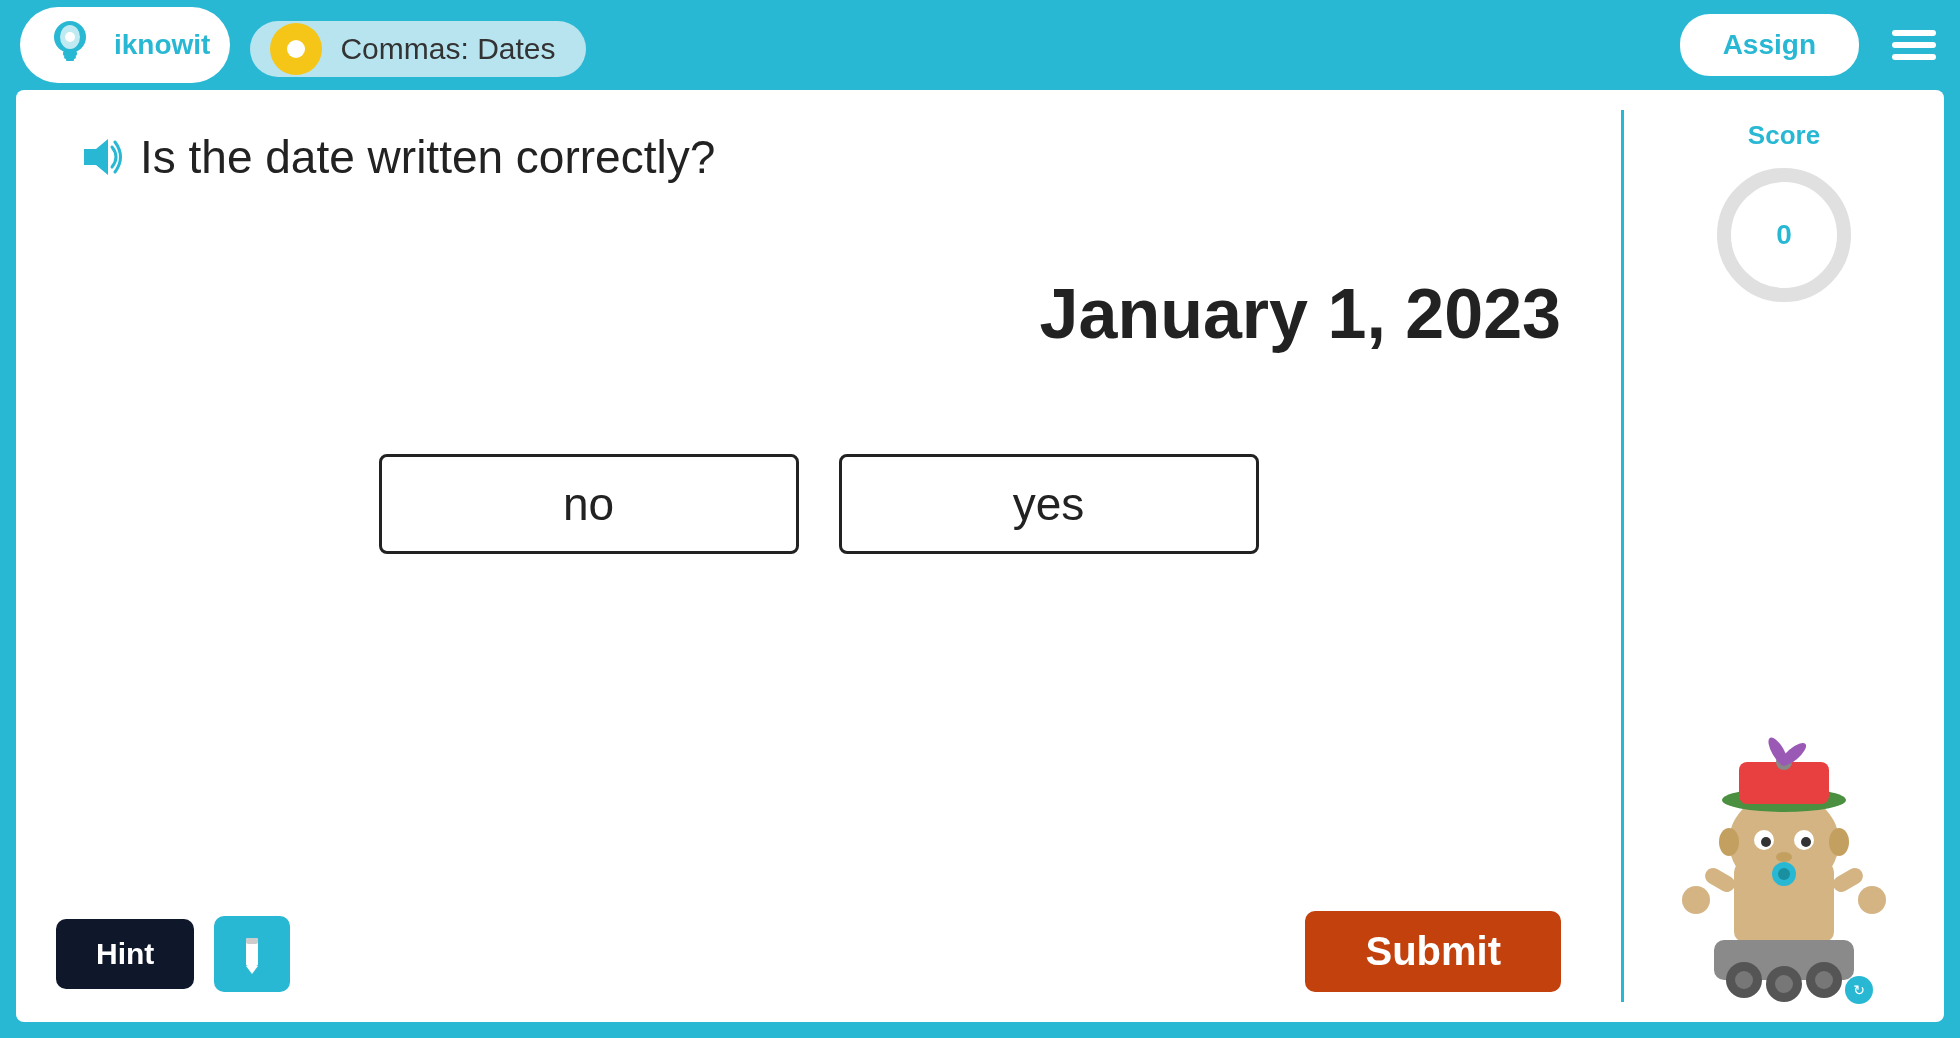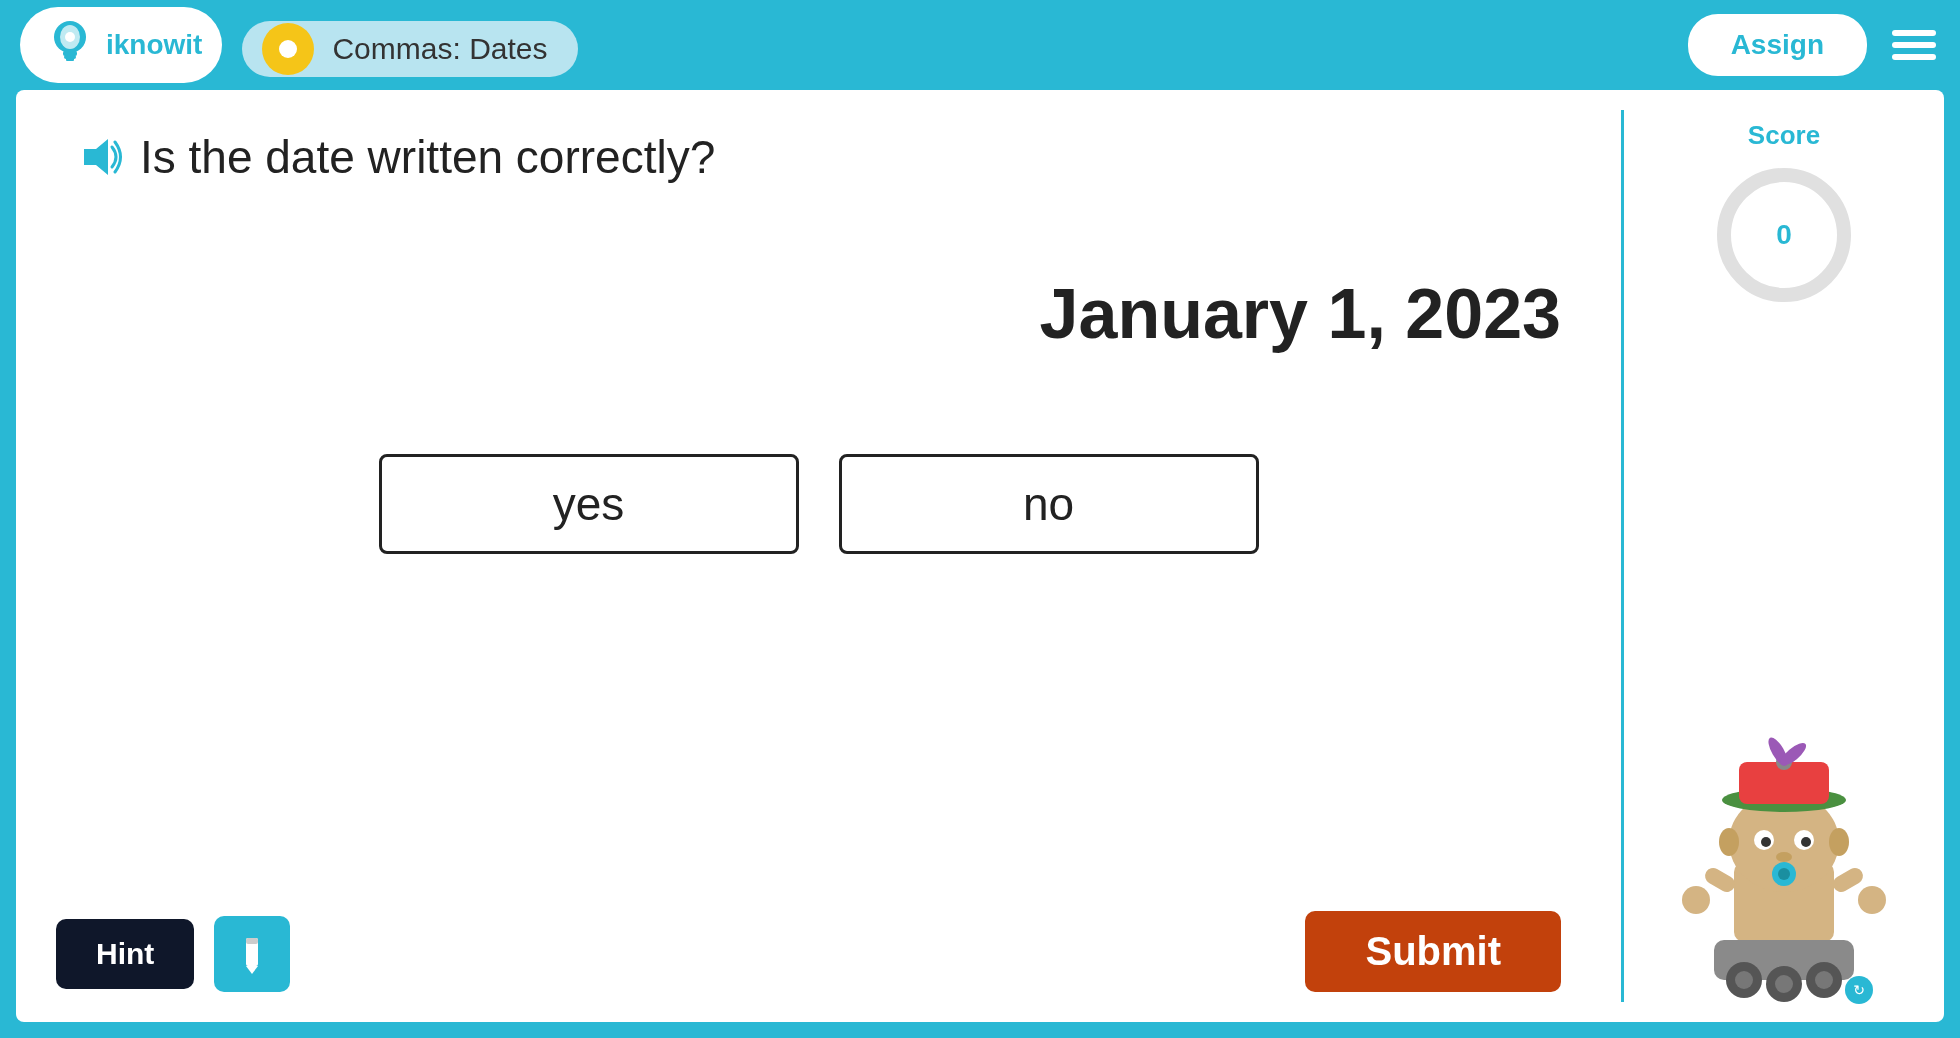--- a/index.html
+++ b/index.html
@@ -33,21 +33,21 @@
 
     .logo-bulb {
       width: 60px;
       height: 60px;
     }
 
     .logo-text {
       font-size: 28px;
       font-weight: bold;
       color: #29b8d4;
-      margin-left: 6px;
+      margin-left: 14px;
     }
 
     .lesson-pill {
       background: #b8e4f0;
       border-radius: 50px;
       padding: 10px 30px 10px 20px;
       display: flex;
       align-items: center;
       gap: 18px;
       height: 56px;
@@ -75,21 +75,21 @@
       font-size: 30px;
       color: #333;
       font-weight: 500;
     }
 
     .header-right {
       position: absolute;
       right: 20px;
       display: flex;
       align-items: center;
-      gap: 21px;
+      gap: 29px;
     }
 
     .assign-btn {
       background: white;
       border: 3px solid white;
       border-radius: 30px;
       padding: 12px 40px;
       font-size: 28px;
       font-weight: bold;
       color: #29b8d4;
@@ -333,24 +333,24 @@
         <path d="M36 14 Q44 24 36 34" stroke="#29b8d4" stroke-width="3" fill="none" stroke-linecap="round"></path>
         <path d="M39 9 Q50 24 39 39" stroke="#29b8d4" stroke-width="3" fill="none" stroke-linecap="round"></path>
       </svg>
       <span class="question-text">Is the date written correctly?</span>
     </div>
 
     <div class="date-display">January 1, 2023</div>
 
     <div class="answer-options">
       <button class="answer-btn">
-        <span>yes</span>
+        <span>no</span>
       </button>
       <button class="answer-btn">
-        <span>no</span>
+        <span>yes</span>
       </button>
     </div>
 
     <div class="bottom-bar">
       <button class="hint-btn">Hint</button>
       <button class="pencil-btn">
         <svg width="40" height="40" viewBox="0 0 40 40">
           <rect x="14" y="4" width="12" height="28" rx="2" fill="white" transform="rotate(0,20,20)"></rect>
           <polygon points="14,32 20,40 26,32" fill="white"></polygon>
           <rect x="14" y="4" width="12" height="6" rx="2" fill="#ccc"></rect>

